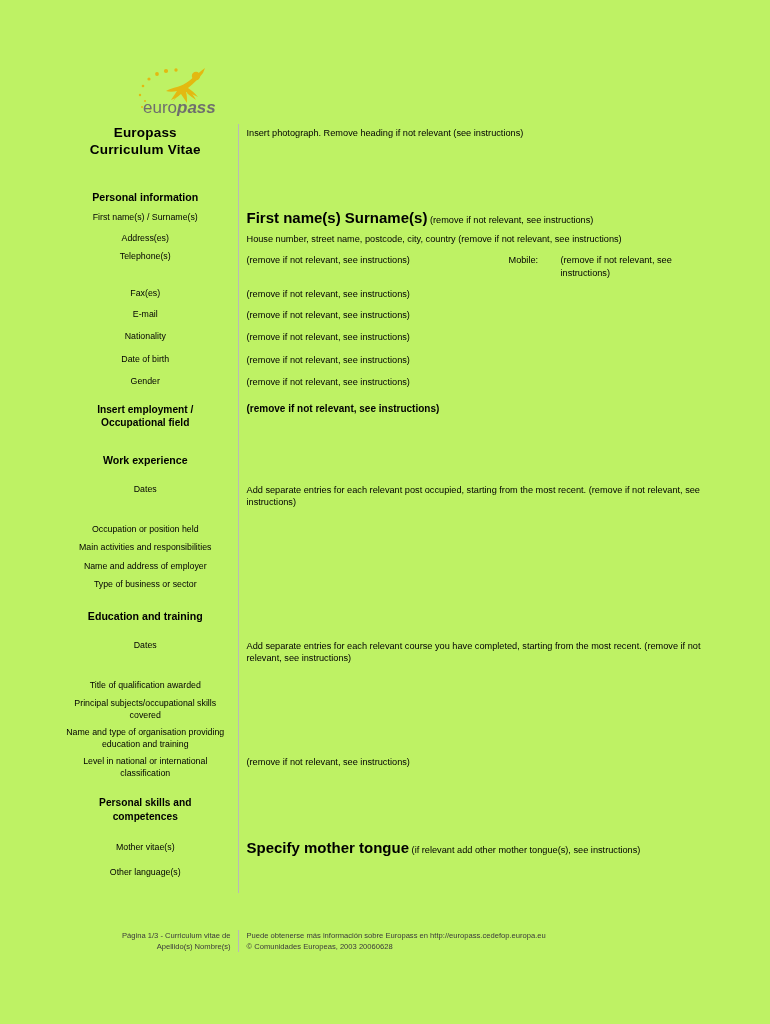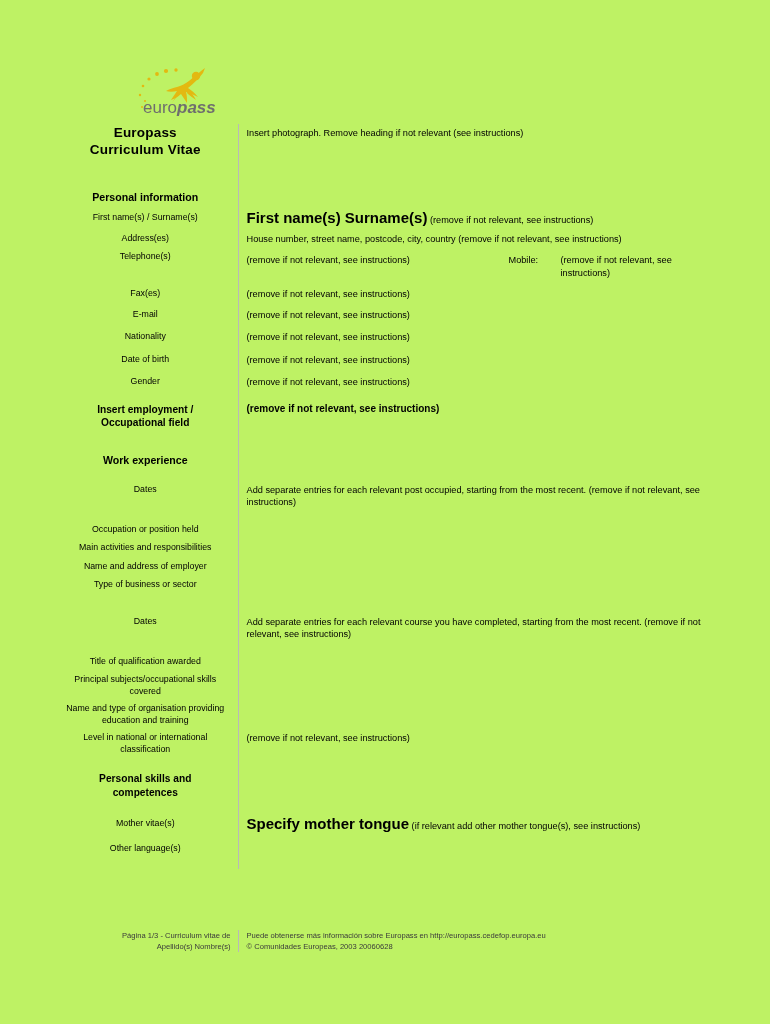--- a/index.html
+++ b/index.html
@@ -319,20 +319,24 @@
     <tr class="row-pad-sm">
       <td class="lbl">Type of business or sector</td>
       <td class="val">&nbsp;</td>
     </tr>
 
     <tr class="spacer-row">
           <td></td>
           <td class="val-noline"></td>
         </tr>
 
+    <tr class="row-pad">
+      <td class="lbl h-sec">Education and training</td>
+      <td class="val-noline"></td>
+    </tr>
 
     <tr class="spacer-row">
           <td></td>
           <td class="val-noline"></td>
         </tr>
 
     <tr class="row-pad-sm">
       <td class="lbl">Dates</td>
       <td class="val">Add separate entries for each relevant course you have completed, starting from the most recent. (remove if not relevant, see instructions)</td>
     </tr>

